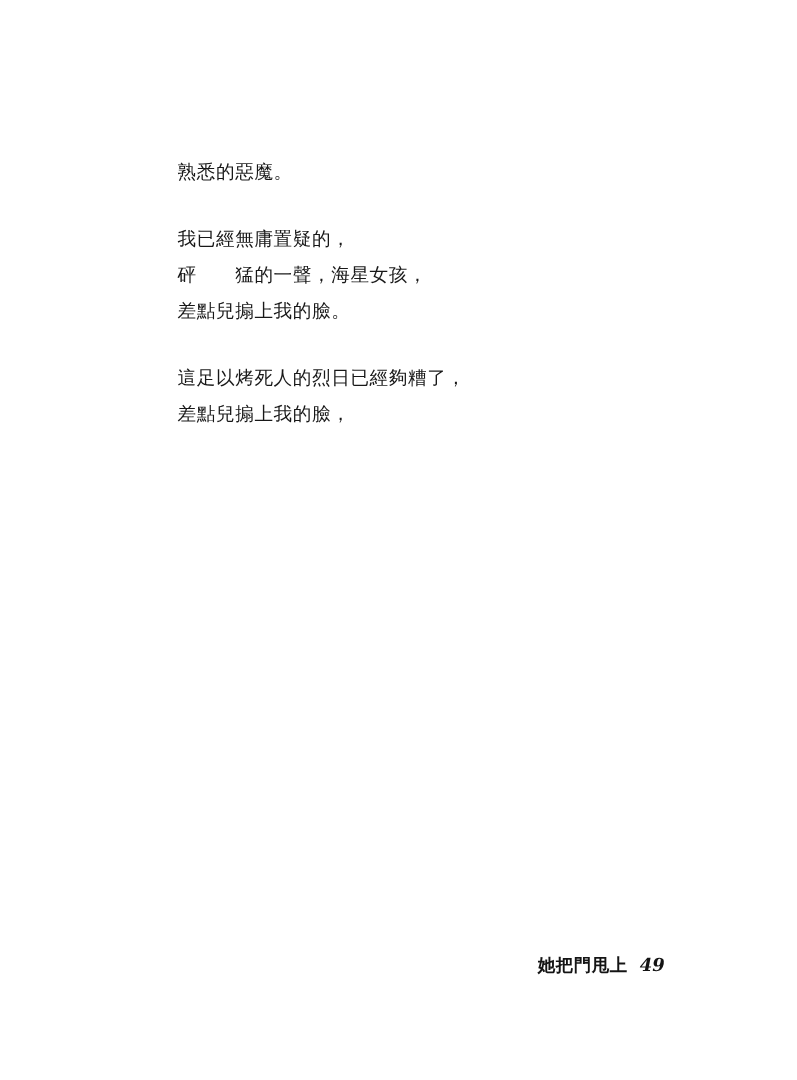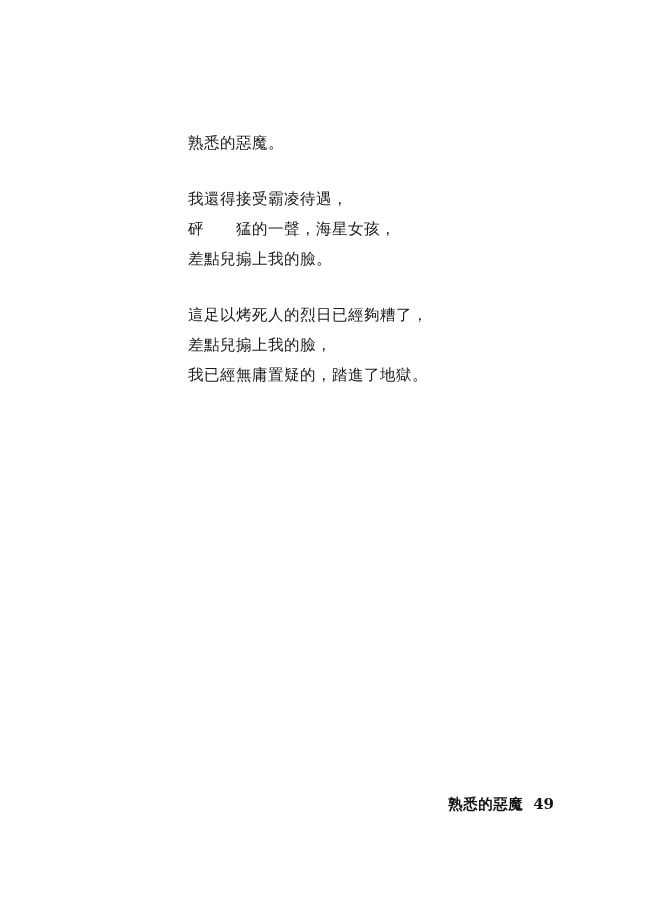--- a/index.html
+++ b/index.html
@@ -18,21 +18,20 @@
   .page {
     position: absolute;
     inset: 0;
     background: #ffffff;
   }
   .text-block {
     position: absolute;
     left: 148px;
     top: 128px;
     width: 440px;
-    margin-left: 40px;
   }
   .stanza {
     margin: 0 0 26px 0;
   }
   .stanza:last-child {
     margin-bottom: 0;
   }
   .line {
     font-size: 15.5px;
     line-height: 30px;
@@ -50,47 +49,47 @@
   }
   .footer-title {
     font-size: 14.5px;
     font-weight: bold;
     letter-spacing: 0.5px;
     color: #141414;
   }
   .footer-page {
     font-size: 15px;
     font-weight: bold;
+    font-style: italic;
     font-family: "DejaVu Serif", "Liberation Serif", serif;
     margin-left: 10px;
     color: #141414;
   }
 </style>
 </head>
 <body>
 
 <div class="page">
 
   <div class="text-block">
 
     <div class="stanza">
       <div class="line">熟悉的惡魔。</div>
     </div>
 
     <div class="stanza">
-      <div class="line">我還得接受霸凌待遇，</div>
+      <div class="line">我已經無庸置疑的，</div>
       <div class="line">砰　　猛的一聲，海星女孩，</div>
       <div class="line">差點兒搧上我的臉。</div>
     </div>
 
     <div class="stanza">
       <div class="line">這足以烤死人的烈日已經夠糟了，</div>
       <div class="line">差點兒搧上我的臉，</div>
-      <div class="line">我已經無庸置疑的，踏進了地獄。</div>
     </div>
 
   </div>
 
   <div class="footer">
-    <span class="footer-title">熟悉的惡魔</span><span class="footer-page">49</span>
+    <span class="footer-title">她把門甩上</span><span class="footer-page">49</span>
   </div>
 
 </div>
 
 </body></html>

